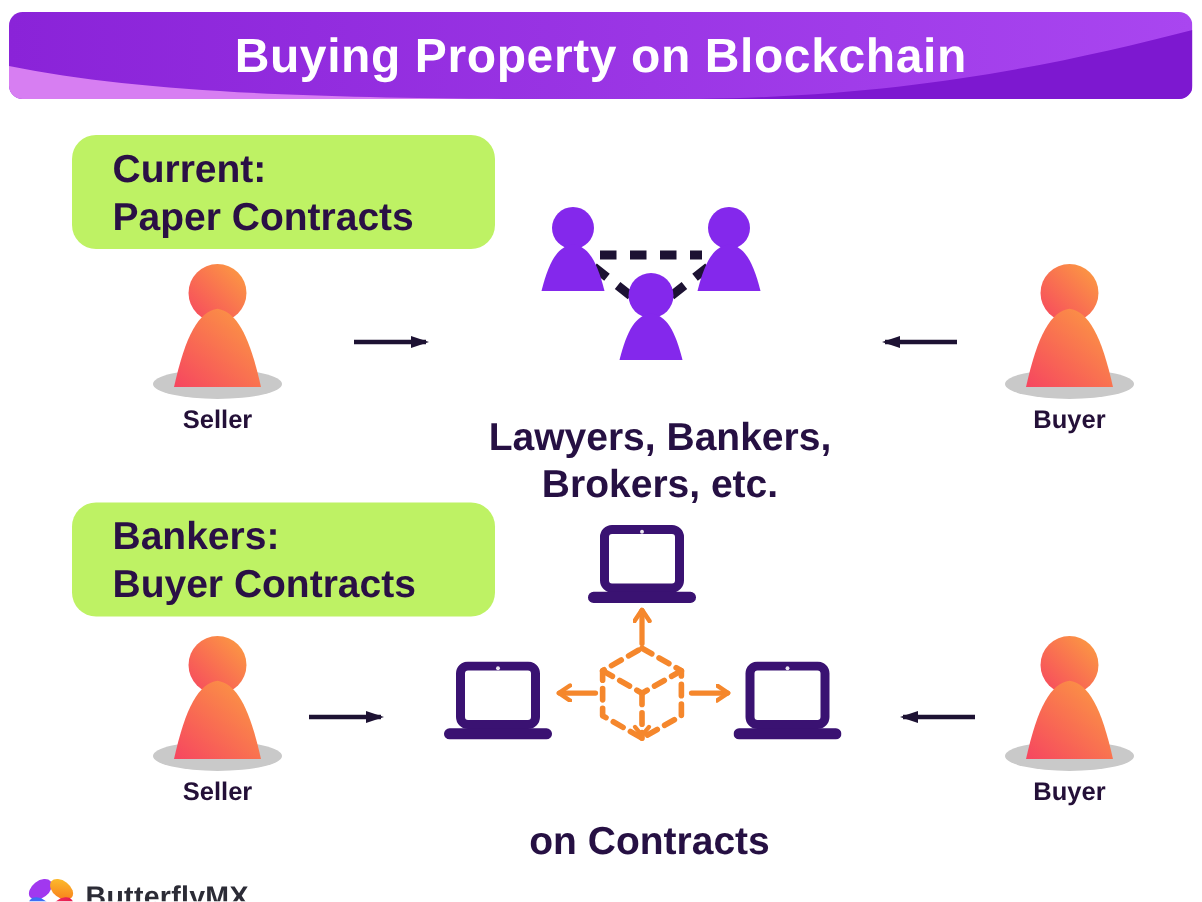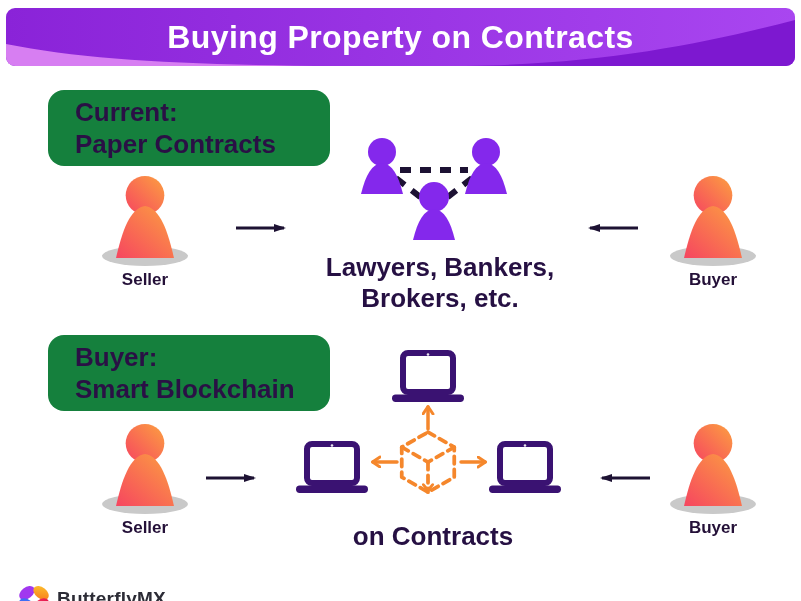--- a/index.html
+++ b/index.html
@@ -13,31 +13,31 @@
   
   .banner { left:6px; top:8px; width:789px; height:58px; border-radius:9px; overflow:hidden; }
   .banner-waves { position:absolute; inset:0; }
   .banner-title {
     position:absolute; inset:0; z-index:2; display:flex; align-items:center; justify-content:center;
     color:#ffffff; font-size:32px; font-weight:bold; letter-spacing:.4px;
   }
 
   
   .badge {
-    width:282px; height:76px; background:#15803d; border-radius:16px;
+    width:282px; height:76px; background:#bef264; border-radius:16px;
     padding:6px 0 0 27px; color:#2a1045; font-size:26px; font-weight:bold; line-height:32px;
   }
 
   
   .figure { width:120px; height:130px; }
   .figure .shadow { position:absolute; left:17px; top:71px; width:86px; height:20px; background:#c9c9c9; border-radius:50%; }
   .figure .pawn { position:absolute; left:29px; top:0; }
   .figure .fig-label { position:absolute; top:95px; left:0; width:120px; text-align:center; font-size:17px; font-weight:bold; color:#241038; }
 
-  .caption { width:270px; text-align:center; font-size:26px; font-weight:bold; color:#261043; line-height:31px; }
+  .caption { width:270px; text-align:center; font-size:26px; font-weight:bold; color:#261043; line-height:31px;margin-top:24px; }
 
   .brand { left:18px; top:563px; display:flex; align-items:center; gap:7px;margin-top:20px; }
   .brand-name { font-size:19px; font-weight:600; color:#2c2c36; letter-spacing:.2px; }
 </style>
 </head>
 <body>
 
 <div class="canvas">
 
   <svg width="0" height="0" style="position:absolute" aria-hidden="true">
@@ -66,21 +66,21 @@
       </marker>
     </defs>
   </svg>
 
   <div class="abs banner">
     <svg class="banner-waves" width="789" height="58" viewBox="0 0 789 58" preserveAspectRatio="none">
       <rect x="0" y="0" width="789" height="58" fill="url(#bannerGrad)"></rect>
       <path d="M0,36 C 80,52 180,57 330,58 L789,58 L0,58 Z" fill="#d77ef2"></path>
       <path d="M460,58 C 600,56 700,35 789,12 L789,58 Z" fill="#7d18d0"></path>
     </svg>
-    <h1 class="banner-title">Buying Property on Contracts</h1>
+    <h1 class="banner-title">Buying Property on Blockchain</h1>
   </div>
 
   <div class="abs badge" style="left:48px; top:90px;">
     <div>Current:</div>
     <div>Paper Contracts</div>
   </div>
 
   <div class="abs figure" style="left:85px; top:175px;">
     <div class="shadow"></div>
     <svg class="pawn" width="62" height="85" viewBox="0 0 64 88">
@@ -122,22 +122,22 @@
   <div class="abs figure" style="left:653px; top:175px;">
     <div class="shadow"></div>
     <svg class="pawn" width="62" height="85" viewBox="0 0 64 88">
       <circle cx="32" cy="21" r="20" fill="url(#pawnGrad)"></circle>
       <path d="M32,32 C 19,34 10,50 2,86 L62,86 C 54,50 45,34 32,32 Z" fill="url(#pawnGrad)"></path>
     </svg>
     <div class="fig-label">Buyer</div>
   </div>
 
   <div class="abs badge" style="left:48px; top:335px;">
-    <div>Buyer:</div>
-    <div>Smart Blockchain</div>
+    <div>Bankers:</div>
+    <div>Buyer Contracts</div>
   </div>
 
   <div class="abs figure" style="left:85px; top:423px;">
     <div class="shadow"></div>
     <svg class="pawn" width="62" height="85" viewBox="0 0 64 88">
       <circle cx="32" cy="21" r="20" fill="url(#pawnGrad)"></circle>
       <path d="M32,32 C 19,34 10,50 2,86 L62,86 C 54,50 45,34 32,32 Z" fill="url(#pawnGrad)"></path>
     </svg>
     <div class="fig-label">Seller</div>
   </div>

